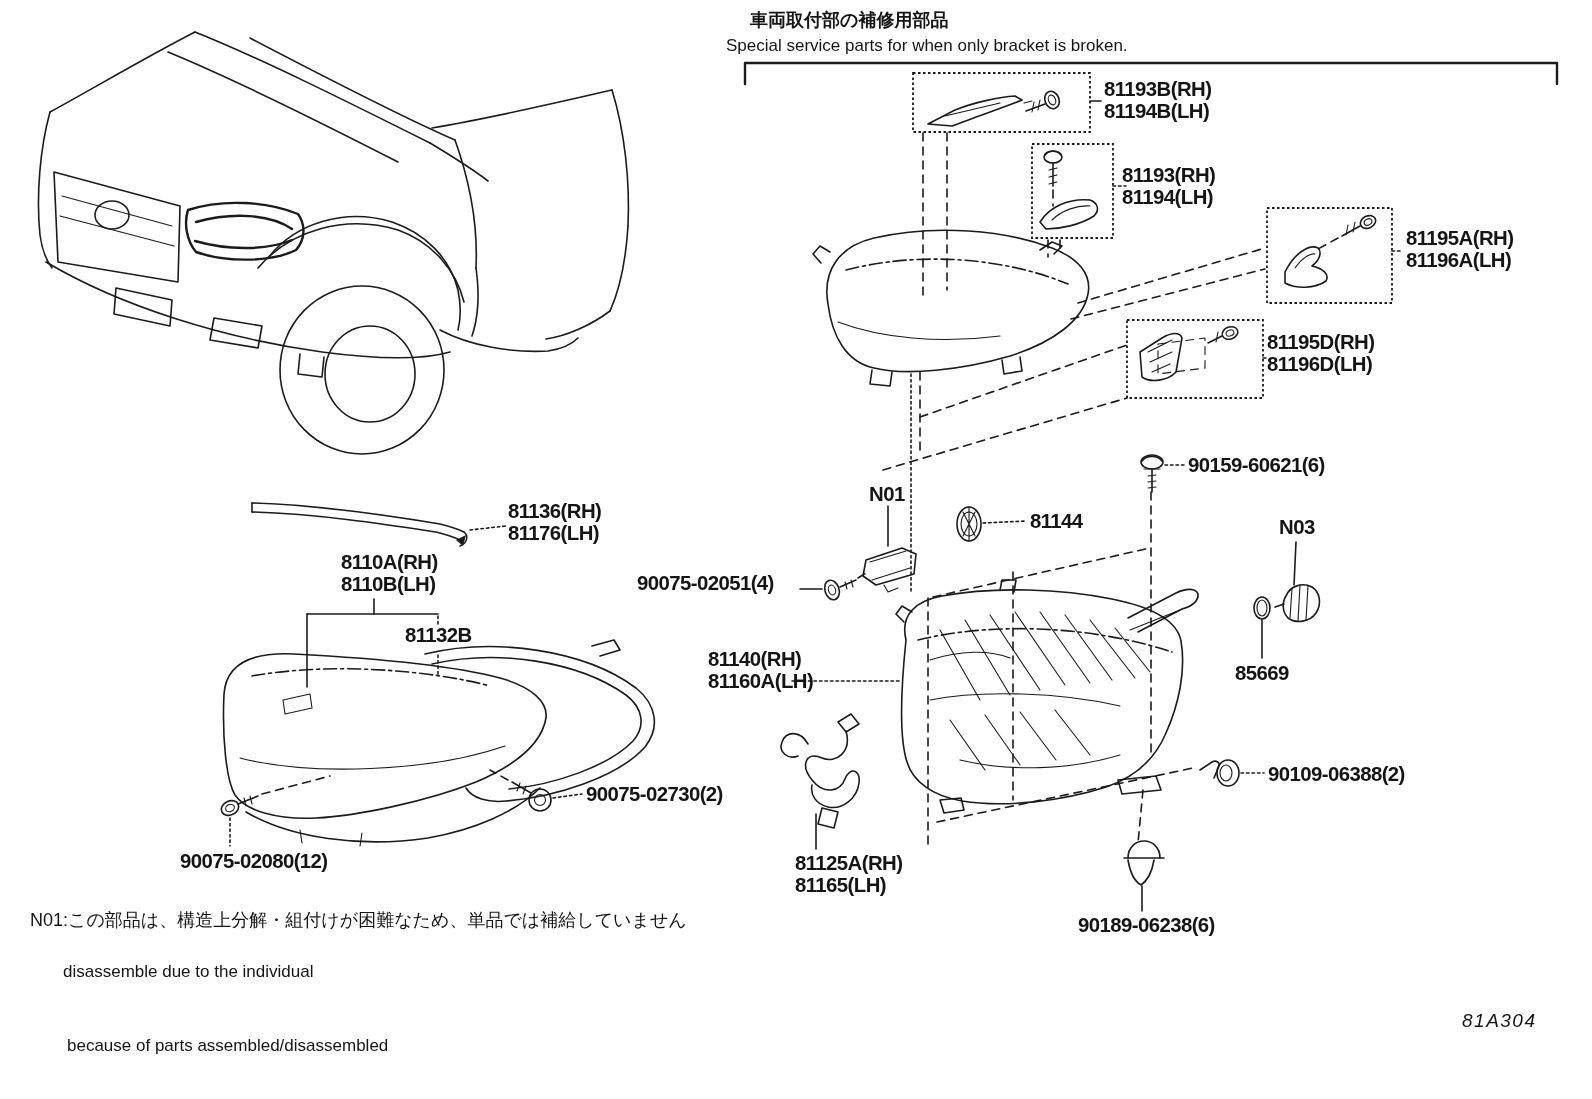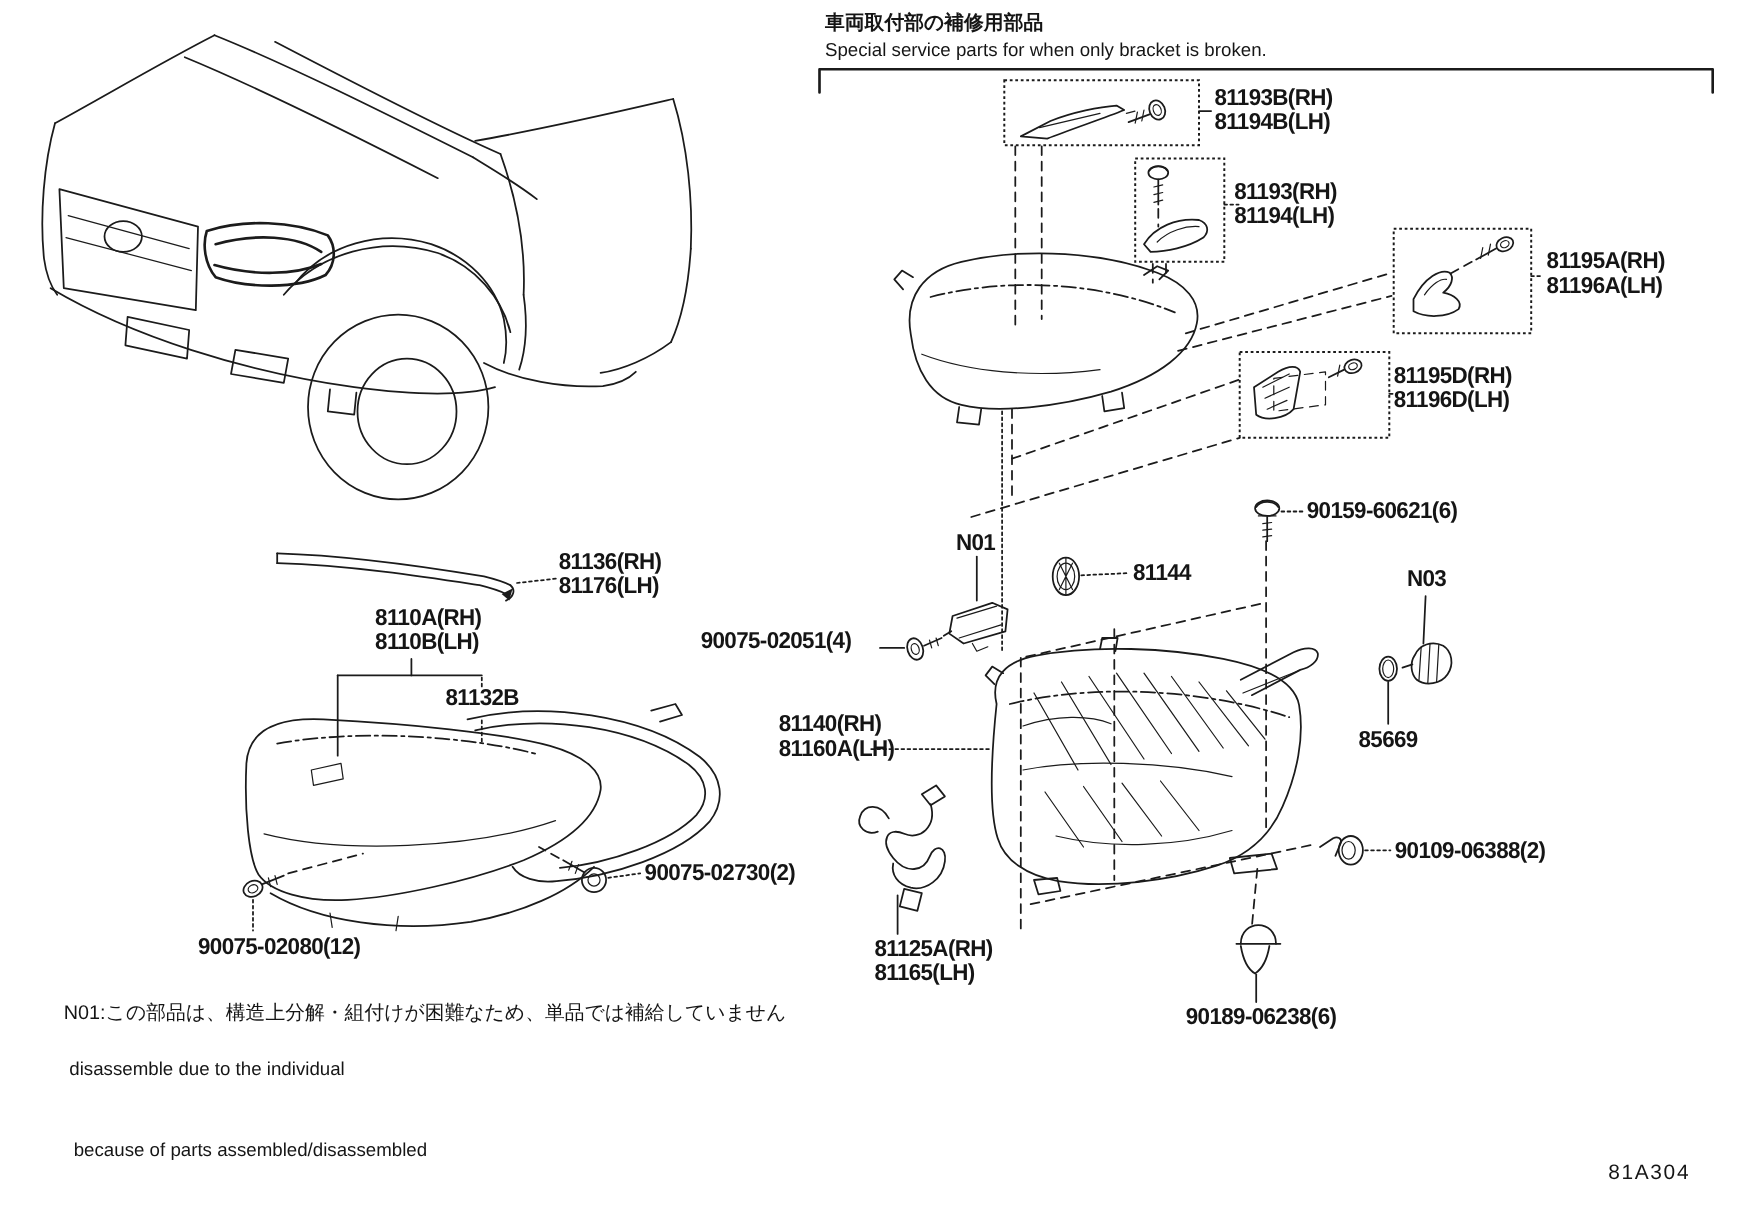--- a/index.html
+++ b/index.html
@@ -280,21 +280,21 @@
 
   <g>
     <path class="ln" d="M1128,858 C1128,847 1136,841 1144,841 C1152,841 1160,847 1160,858"></path>
     <path class="ln" d="M1124,858 L1164,858"></path>
     <path class="ln" d="M1128,860 C1130,872 1134,881 1141,885 C1147,881 1152,872 1154,860"></path>
     <path class="ln" d="M1142,886 L1142,911"></path>
   </g>
 </svg>
 
 <div class="hdr-ja" style="left:750px;top:8px;">車両取付部の補修用部品</div>
-<div class="hdr-en" style="left:750px;top:36px;text-align:right;">Special service parts for when only bracket is broken.</div>
+<div class="hdr-en" style="left:726px;top:36px;text-align:right;">Special service parts for when only bracket is broken.</div>
 
 <div class="plabel" style="left:1104px;top:78px;">
   <span>81193B(RH)</span>
   <span>81194B(LH)</span>
 </div>
 <div class="plabel" style="left:1122px;top:164px;">
   <span>81193(RH)</span>
   <span>81194(LH)</span>
 </div>
 <div class="plabel" style="left:1406px;top:227px;">
@@ -348,19 +348,19 @@
   <span>81125A(RH)</span>
   <span>81165(LH)</span>
 </div>
 <div class="plabel" style="left:1268px;top:763px;">
   <span>90109-06388(2)</span>
 </div>
 <div class="plabel" style="left:1078px;top:914px;">
   <span>90189-06238(6)</span>
 </div>
 
-<div class="note note-ja" style="left:30px;top:908px;margin-left:28px;">N01:この部品は、構造上分解・組付けが困難なため、単品では補給していません</div>
+<div class="note note-ja" style="left:30px;top:908px;">N01:この部品は、構造上分解・組付けが困難なため、単品では補給していません</div>
 <div class="note" style="left:63px;top:962px;">disassemble due to the individual</div>
 <div class="note" style="left:67px;top:1036px;">because of parts assembled/disassembled</div>
 
-<div class="figcode" style="left:1462px;top:1056px;">81A304</div>
+<div class="figcode" style="left:1462px;top:1010px;font-style:italic;">81A304</div>
 
 </div>
 
 </body></html>

